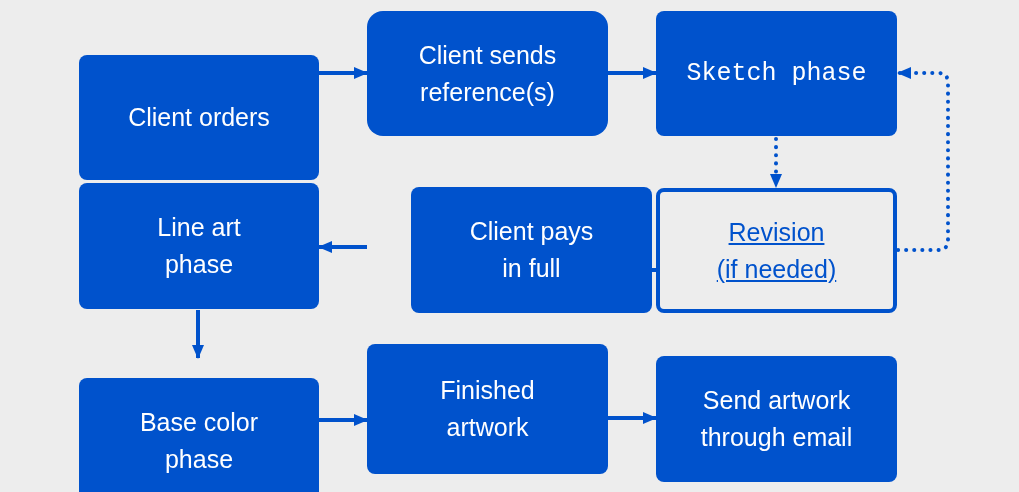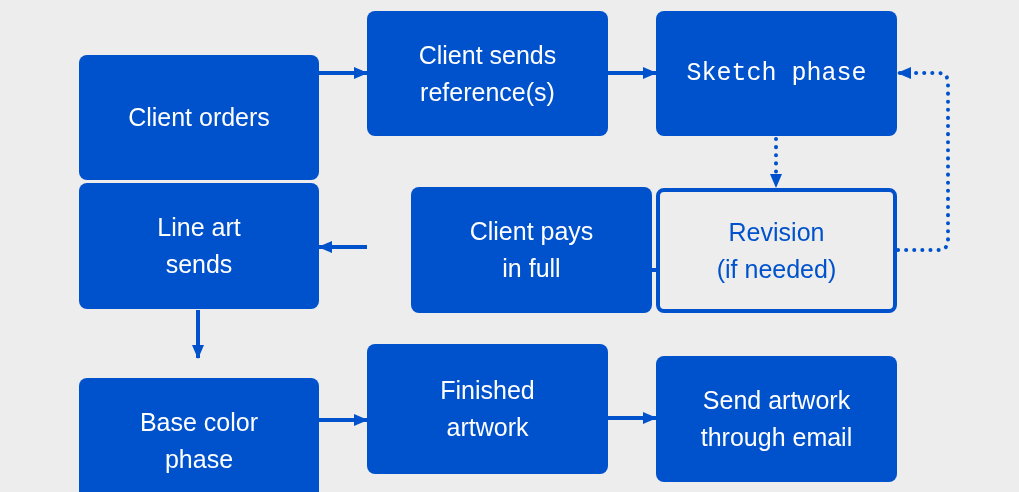--- a/index.html
+++ b/index.html
@@ -28,27 +28,27 @@
   <line x1="776" y1="139" x2="776" y2="187" stroke="#0052cc" stroke-width="4" stroke-dasharray="0.1 8" stroke-linecap="round" marker-end="url(#ahb)"></line>
   <path d="M898,250 L938,250 Q948,250 948,240 L948,83 Q948,73 938,73 L898,73" fill="none" stroke="#0052cc" stroke-width="4" stroke-dasharray="0.1 8" stroke-linecap="round" marker-end="url(#ahb)"></path>
   <line x1="656" y1="270" x2="608" y2="270" stroke="#0052cc" stroke-width="4" marker-end="url(#ahb)"></line>
   <line x1="367" y1="247" x2="319" y2="247" stroke="#0052cc" stroke-width="4" marker-end="url(#ahb)"></line>
   <line x1="198" y1="310" x2="198" y2="358" stroke="#0052cc" stroke-width="4" marker-end="url(#ahb)"></line>
   <line x1="319" y1="420" x2="367" y2="420" stroke="#0052cc" stroke-width="4" marker-end="url(#ahb)"></line>
   <line x1="608" y1="418" x2="656" y2="418" stroke="#0052cc" stroke-width="4" marker-end="url(#ahb)"></line>
 </svg>
 
 <div class="node" style="left:79px;top:11px;width:240px;height:125px;margin-top:44px;">Client orders</div>
-<div class="node" style="left:367px;top:11px;width:241px;height:125px;">Client sends
+<div class="node" style="left:367px;top:11px;width:241px;height:125px;border-radius:16px;">Client sends
 reference(s)</div>
 <div class="node" style="left:656px;top:11px;width:241px;height:125px;font-family:Liberation Mono, monospace;">Sketch phase</div>
-<div class="node outline" style="left:656px;top:188px;width:241px;height:125px;">Revision
+<div class="node outline" style="left:656px;top:188px;width:241px;height:125px;text-decoration:underline;">Revision
 (if needed)</div>
 <div class="node" style="left:367px;top:187px;width:241px;height:126px;margin-left:44px;">Client pays
 in full</div>
 <div class="node" style="left:79px;top:183px;width:240px;height:126px;">Line art
-sends</div>
+phase</div>
 <div class="node" style="left:79px;top:357px;width:240px;height:126px;margin-top:21px;">Base color
 phase</div>
 <div class="node" style="left:367px;top:344px;width:241px;height:130px;">Finished
 artwork</div>
 <div class="node" style="left:656px;top:356px;width:241px;height:126px;">Send artwork
 through email</div>
 
 </body></html>

